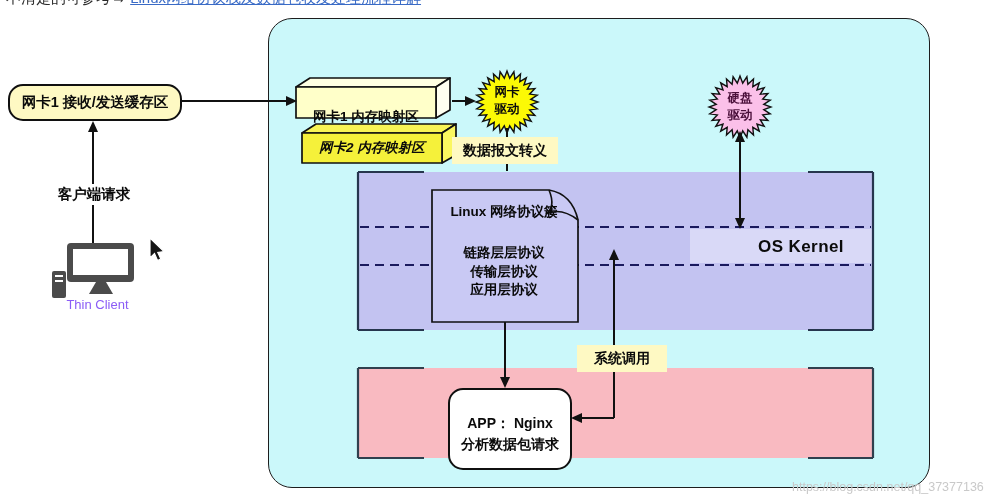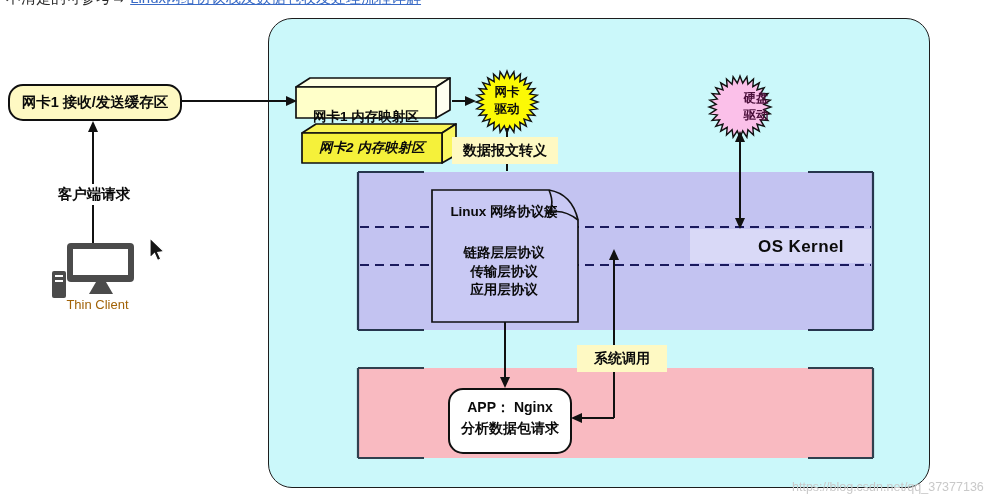--- a/index.html
+++ b/index.html
@@ -28,34 +28,34 @@
   .topline-link{color:#3a6bc6;text-decoration:underline;}
   
   .lbl{color:#0b0b0b;font-weight:bold;text-align:center;}
   .whitebox{background:#fef9c3;}
   .buffer-box{
     left:8px;top:84px;width:170px;height:33px;
     background:#fef9c3;border:2px solid #101010;border-radius:15px;
     font-size:14.5px;line-height:33px;
   }
   .request-label{left:48px;top:184px;width:92px;height:21px;font-size:14.5px;line-height:21px;background:#ffffff;}
-  .thin-client-label{left:50px;top:297px;width:95px;font-size:13px;font-weight:normal;color:#a16207;text-align:center;}
+  .thin-client-label{left:50px;top:297px;width:95px;font-size:13px;font-weight:normal;color:#8b5cf6;text-align:center;}
   .nic1-map-label{left:298px;top:88px;width:136px;height:30px;font-size:13.5px;line-height:30px;margin-top:14px;}
   .nic2-map-label{left:304px;top:133px;width:136px;height:29px;font-size:13.5px;line-height:29px;font-style:italic;}
   .packet-label{left:452px;top:137px;width:106px;height:27px;font-size:14px;line-height:27px;}
   .nic-driver-label{left:480px;top:85px;width:54px;font-size:12.5px;line-height:16.5px;font-family:Liberation Mono, monospace;}
-  .disk-driver-label{left:713px;top:90px;width:54px;font-size:12.5px;line-height:16.5px;color:#4a0f3a;padding-left:16px;}
+  .disk-driver-label{left:713px;top:90px;width:54px;font-size:12.5px;line-height:16.5px;color:#4a0f3a;}
   .doc-title{left:438px;top:203px;width:132px;font-size:13.5px;}
   .doc-lines{left:438px;top:244px;width:132px;font-size:13.5px;line-height:18.5px;}
   .os-kernel-label{left:738px;top:237px;width:126px;font-size:17px;letter-spacing:.4px;text-align:center;}
   .syscall-label{left:577px;top:345px;width:90px;height:27px;font-size:14px;line-height:27px;}
   .app-box{
     left:448px;top:388px;width:120px;height:55px;
     background:#ffffff;border:2px solid #101010;border-radius:15px;
-    font-size:14px;line-height:21px;padding-top:7px;
+    font-size:14px;line-height:21px;padding-top:23px;
   }
   .watermark{left:792px;top:480px;width:195px;font-size:12.5px;color:#c9c9c9;font-weight:normal;text-align:left;white-space:nowrap;}
 </style>
 </head>
 <body>
 
 <div id="bg-layer">
   <div class="abs cyan-container"></div>
   <div class="abs kernel-rect"></div>
   <div class="abs kernel-band"></div>

